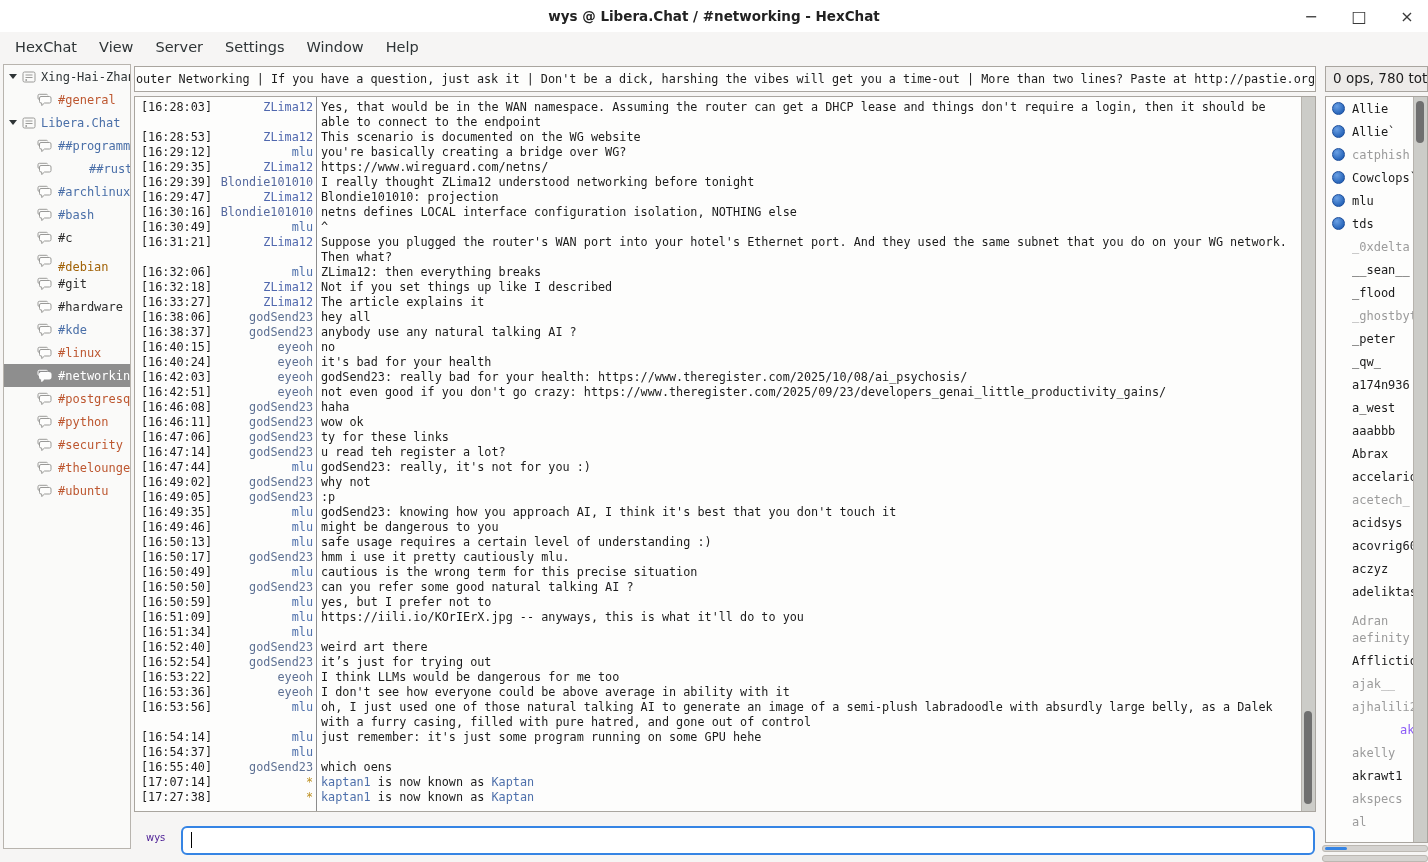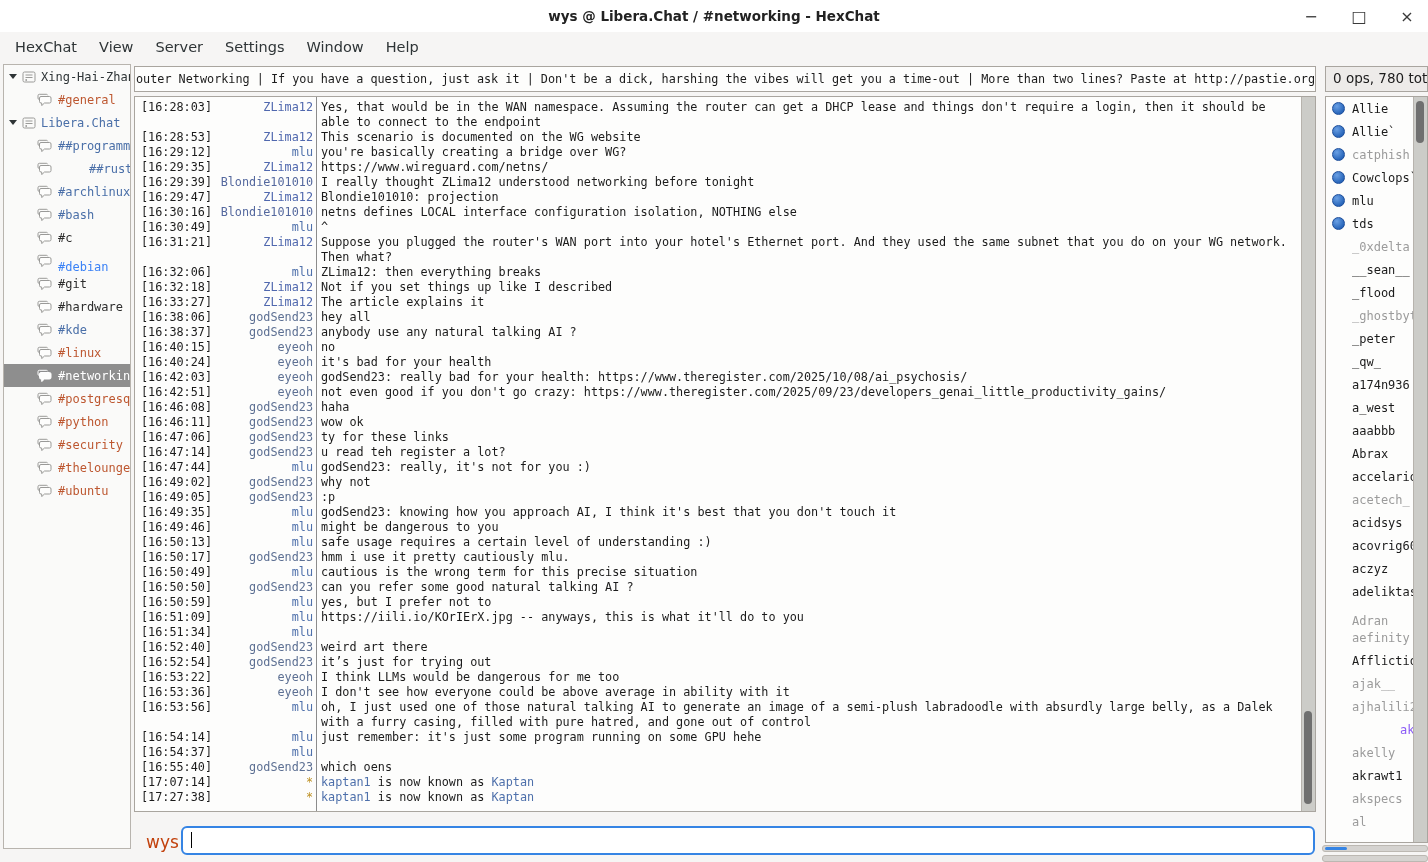--- a/index.html
+++ b/index.html
@@ -50,21 +50,21 @@
   .chat-row .n{text-align:right;white-space:nowrap;overflow:hidden}
   .chat-row .m{padding-left:8px;padding-right:23px;white-space:pre-wrap;overflow-wrap:break-word}
 
   
   .vtrack{position:absolute;right:0;top:0;bottom:0;width:13px;background:#ccccc8;border-left:1px solid #b7b3ad}
   .vthumb{position:absolute;left:2px;width:8px;border-radius:4px;background:#6f6f6f}
   .chat .vthumb{top:86%;height:13%}
   .ulist .vthumb{top:4px;height:42px}
 
   
-  .nicklabel{position:absolute;left:146px;top:832px;font-size:17px;color:#c2410c}
+  .nicklabel{position:absolute;left:146px;top:832px;font-size:10px;color:#4c1d95}
   .inputbox{position:absolute;left:181px;top:826px;width:1134px;height:29px;background:#ffffff;
             border:2px solid #3584e4;border-radius:6px;box-sizing:border-box}
   .caret{position:absolute;left:8px;top:4px;width:1px;height:16px;background:#000;
          animation:blink 1.1s steps(1) infinite}
   @keyframes blink{50%{opacity:0}}
 
   
   .uheader{position:absolute;left:1325px;top:66px;width:103px;height:26px;background:#edebe9;
            border:1px solid #a9a59f;box-sizing:border-box;font-size:13.5px;color:#1b1b1b;
            line-height:23px;padding-left:7px;white-space:nowrap;overflow:hidden}
@@ -181,21 +181,21 @@
       </span>
       <span class="lbl" style="color: rgb(45, 45, 45);">#c</span>
     </div>
     <div class="tree-row channel">
       <span class="ticon">
         <svg width="16" height="13" viewBox="0 0 16 13">
           <path d="M4 3.5 h8.5 a1.5 1.5 0 0 1 1.5 1.5 v3.5 a1.5 1.5 0 0 1 -1.5 1.5 h-5 l-2.8 2.6 v-2.6 h-0.7 a1.5 1.5 0 0 1 -1.5 -1.5 v-3.5 a1.5 1.5 0 0 1 1.5 -1.5 z" fill="#fdfdfc" stroke="currentColor"></path>
           <path d="M2.2 6.5 a1.4 1.4 0 0 1 -1.2 -1.4 v-2.4 a1.4 1.4 0 0 1 1.4 -1.4 h7 a1.4 1.4 0 0 1 1.3 1 " fill="none" stroke="currentColor"></path>
         </svg>
       </span>
-      <span class="lbl" style="color: #3b82f6; margin-top: 12px;">#debian</span>
+      <span class="lbl" style="color: #a16207; margin-top: 12px;">#debian</span>
     </div>
     <div class="tree-row channel">
       <span class="ticon">
         <svg width="16" height="13" viewBox="0 0 16 13">
           <path d="M4 3.5 h8.5 a1.5 1.5 0 0 1 1.5 1.5 v3.5 a1.5 1.5 0 0 1 -1.5 1.5 h-5 l-2.8 2.6 v-2.6 h-0.7 a1.5 1.5 0 0 1 -1.5 -1.5 v-3.5 a1.5 1.5 0 0 1 1.5 -1.5 z" fill="#fdfdfc" stroke="currentColor"></path>
           <path d="M2.2 6.5 a1.4 1.4 0 0 1 -1.2 -1.4 v-2.4 a1.4 1.4 0 0 1 1.4 -1.4 h7 a1.4 1.4 0 0 1 1.3 1 " fill="none" stroke="currentColor"></path>
         </svg>
       </span>
       <span class="lbl" style="color: rgb(45, 45, 45);">#git</span>
     </div>

